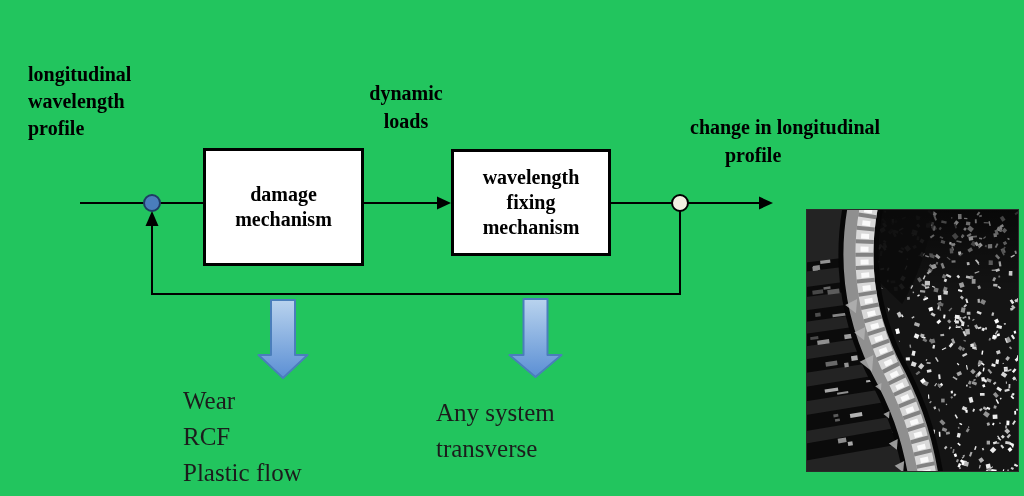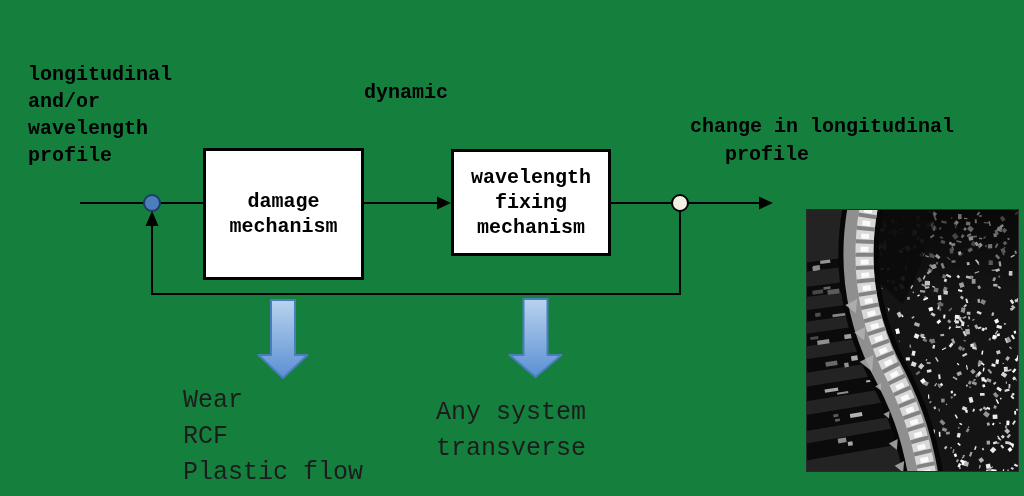--- a/index.html
+++ b/index.html
@@ -1,32 +1,32 @@
 <!DOCTYPE html>
 <html><head>
 <meta charset="utf-8">
 <style>
   html,body { margin:0; padding:0; background:#fff; }
   .stage {
-    position:relative; width:1024px; height:496px; background:#15803d;
-    overflow:hidden; font-family:Liberation Mono, monospace;
+    position:relative; width:1024px; height:496px; background:#22c55e;
+    overflow:hidden; font-family:Liberation Serif, serif;
   }
   svg.overlay { position:absolute; left:0; top:0; }
   .lbl { position:absolute; font-weight:bold; font-size:20px; line-height:27px; color:#000; white-space:nowrap; }
   .lbl span { display:block; }
   #lbl-input { left:28px; top:61px; }
   #lbl-dyn   { left:336px; top:79px; width:140px; text-align:center; line-height:28px; }
   #lbl-out   { left:690px; top:113px; line-height:28px; }
   #lbl-out .indent { margin-left:35px; }
   .block {
     position:absolute; border:3px solid #000; background:#fff; box-sizing:border-box;
     display:flex; flex-direction:column; align-items:center; justify-content:center;
     font-weight:bold; font-size:20px; line-height:25px; text-align:center; color:#000;
   }
-  #box-damage { left:203px; top:148px; width:161px; height:132px; }
+  #box-damage { left:203px; top:148px; width:161px; height:118px; }
   #box-wave   { left:451px; top:149px; width:160px; height:107px;justify-content:center; }
   .note { position:absolute; font-size:25px; line-height:36px; color:#1c1c1c; white-space:nowrap; }
   .note span { display:block; }
   #note-damage { left:183px; top:383px; width:200px; text-align:left; }
   #note-res    { left:436px; top:395px; }
   #photo { position:absolute; left:806px; top:209px; width:213px; height:263px; background:#101010; }
 </style>
 </head>
 <body>
 
@@ -55,27 +55,27 @@
 
     <circle cx="152" cy="203" r="8" stroke-width="2" stroke="#1e3c64" fill="#4a7ebc"></circle>
     <circle cx="680" cy="203" r="8" stroke-width="2" stroke="#000000" fill="#f2f0e2"></circle>
 
     <path d="M271,300 L295,300 L295,355 L307.5,355 L283,378 L258.5,355 L271,355 Z" fill="url(#blkArrow)" stroke-width="2" stroke-linejoin="round" stroke="#4a7ebb"></path>
     <path d="M523.5,299 L547.5,299 L547.5,355 L561.5,355 L535.5,377 L509.5,355 L523.5,355 Z" fill="url(#blkArrow)" stroke-width="2" stroke-linejoin="round" stroke="#4a7ebb"></path>
   </svg>
 
   <div class="lbl" id="lbl-input">
     <span>longitudinal</span>
-    <span>and/or</span>
     <span>wavelength</span>
     <span>profile</span>
   </div>
 
   <div class="lbl" id="lbl-dyn">
     <span>dynamic</span>
+    <span>loads</span>
   </div>
 
   <div class="lbl" id="lbl-out">
     <span>change in longitudinal</span>
     <span class="indent">profile</span>
   </div>
 
   <div class="block" id="box-damage">
     <span>damage</span>
     <span>mechanism</span>

